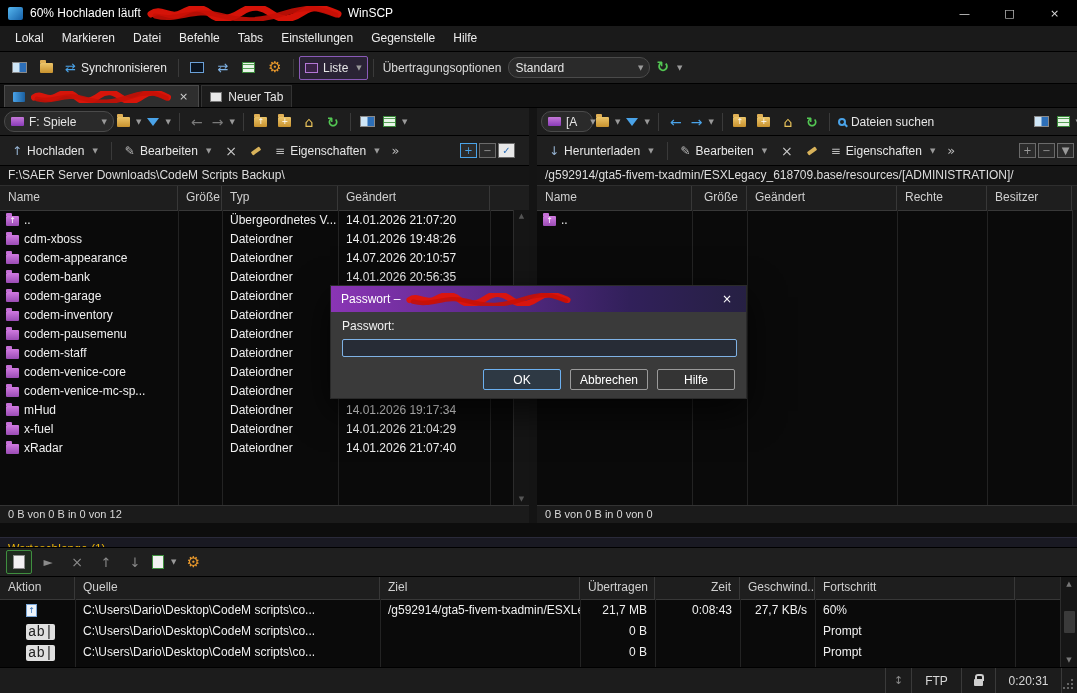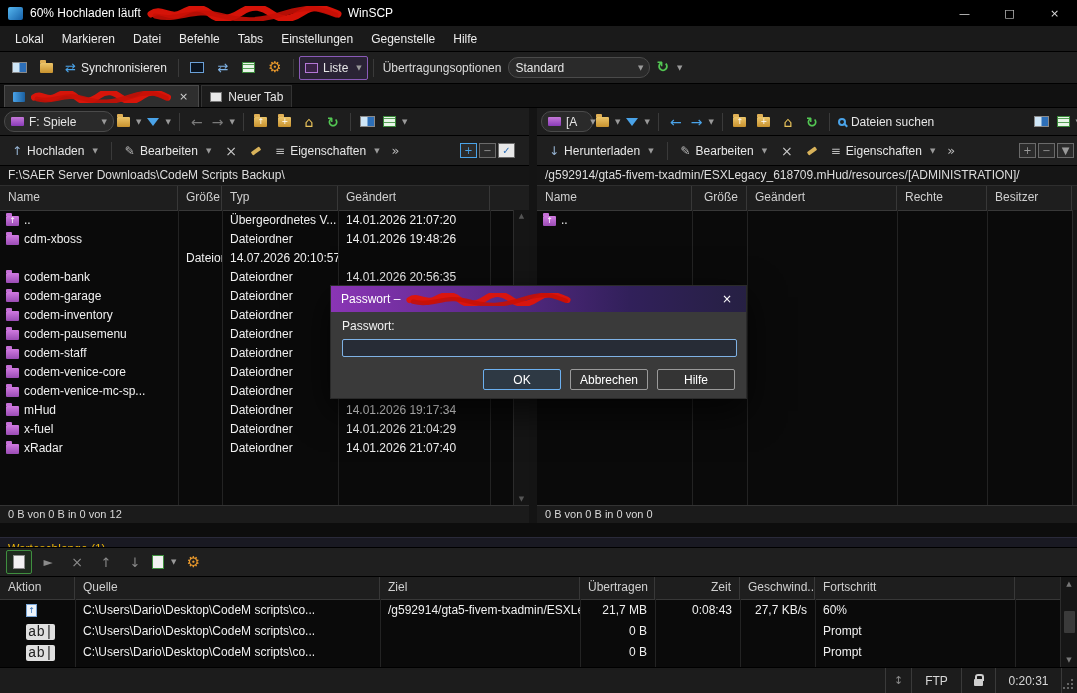--- a/index.html
+++ b/index.html
@@ -12,21 +12,21 @@
 .vsep{width:1px;height:18px;background:#3a3a3a;margin:0 5px;flex:none}
 .scrib{display:inline-block;vertical-align:middle}
 
 
 .titlebar{top:0;height:26px;background:#000;display:flex;align-items:center;padding-left:8px}
 .appico{width:15px;height:13px;border-radius:2px;background:linear-gradient(135deg,#56b7f0,#1560a8);margin-right:7px;flex:none}
 .wtitle{color:#fff;white-space:nowrap}
 .winbtn{width:45px;height:26px;display:flex;align-items:center;justify-content:center;color:#ddd;font-size:11px;cursor:default}
 
 
-.menubar{top:26px;height:26px;background:#1a1a1a;display:flex;align-items:center;padding-left:6px;border-bottom:1px solid #000}
+.menubar{top:26px;height:26px;background:#1a1a1a;display:flex;align-items:flex-end;padding-left:6px;border-bottom:1px solid #000}
 .menuitem{padding:0 9px;line-height:26px;color:#ececec;cursor:default}
 
 
 .toolbar{top:52px;height:32px;background:#1f1f1f;display:flex;align-items:center;padding:0 6px;border-bottom:1px solid #000}
 .tb{height:24px;min-width:26px;display:flex;align-items:center;justify-content:center;gap:5px;padding:0 5px;border-radius:2px;color:#e6e6e6;background:transparent;border:1px solid transparent;cursor:default;white-space:nowrap}
 .tb.pressed{border-color:#8a5ab8;background:#2a2335}
 .combo{height:21px;background:#2a2a2a;border:1px solid #4a4a4a;display:flex;align-items:center;padding:0 6px;gap:5px;border-radius:10px;white-space:nowrap}
 .lbl{margin:0 7px 0 4px;color:#dcdcdc;white-space:nowrap}
 
 
@@ -333,20 +333,24 @@
         <div class="bc name">
             <span class="fold"></span>
             <span>cdm-xboss</span>
           </div>
         <div class="bc ra"></div>
         <div class="bc">Dateiordner</div>
         <div class="bc">14.01.2026 19:48:26</div>
         <div class="bc"></div>
       </div>
       <div class="lgrid frow">
+        <div class="bc name">
+            <span class="fold"></span>
+            <span>codem-appearance</span>
+          </div>
         <div class="bc ra"></div>
         <div class="bc">Dateiordner</div>
         <div class="bc">14.07.2026 20:10:57</div>
         <div class="bc"></div>
       </div>
       <div class="lgrid frow">
         <div class="bc name">
             <span class="fold"></span>
             <span>codem-bank</span>
           </div>
@@ -547,21 +551,21 @@
         </div>
       <div class="selbox">
           <span class="ico">−</span>
         </div>
       <div class="selbox">
           <span class="ico">▼</span>
         </div>
       <span style="width:6px"></span>
     </div>
 
-    <div class="pathbar"><span>/g592914/gta5-fivem-txadmin/ESXLegacy_618709.mHud/resources/[ADMINISTRATION]/</span></div>
+    <div class="pathbar"><span>/g592914/gta5-fivem-txadmin/ESXLegacy_618709.base/resources/[ADMINISTRATION]/</span></div>
 
     <div class="list">
       <div class="rgrid hdr">
         <div class="hc">Name</div>
         <div class="hc ra">Größe</div>
         <div class="hc">Geändert</div>
         <div class="hc">Rechte</div>
         <div class="hc">Besitzer</div>
         <div class="hc"></div>
       </div>

